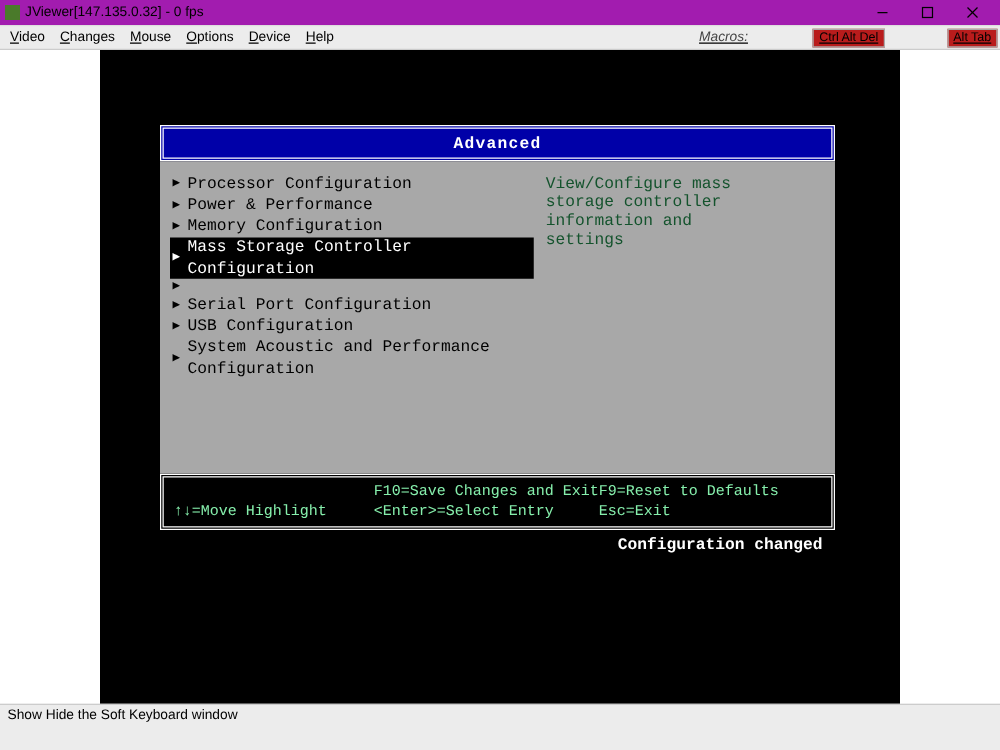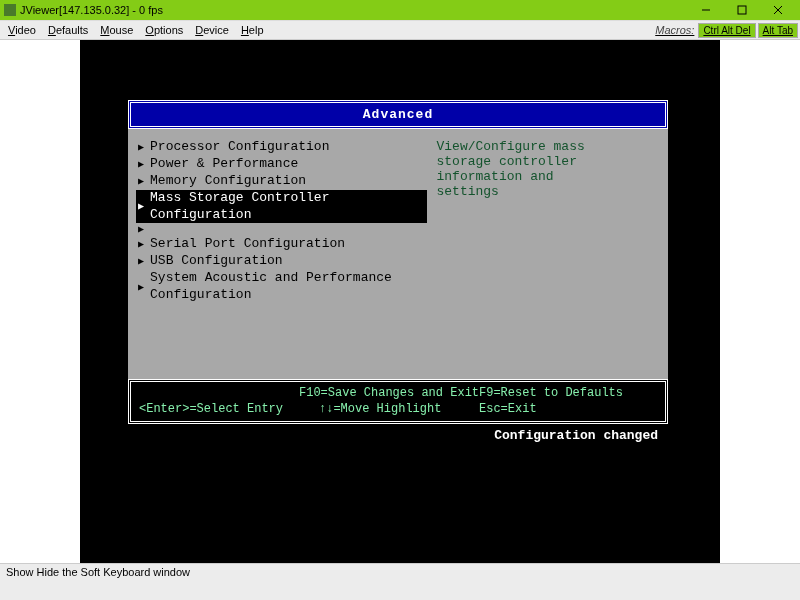--- a/index.html
+++ b/index.html
@@ -1,32 +1,32 @@
 <!DOCTYPE html>
 <html><head>
   <meta charset="utf-8">
   <style>
     * { margin: 0; padding: 0; box-sizing: border-box; }
     html, body { width: 800px; height: 600px; overflow: hidden; font-family: "Segoe UI", Tahoma, sans-serif; font-size: 11px; background: #fff; }
     
     
-    .titlebar { height: 20px; display: flex; align-items: center; padding: 0 4px; background: #84cc16; }
+    .titlebar { height: 20px; display: flex; align-items: center; padding: 0 4px; background: #a21caf; }
     .titlebar-icon { width: 12px; height: 12px; background: #4a7a2a; margin-right: 4px; }
     .titlebar-text { flex: 1; color: #000; font-size: 11px; }
     .win-controls { display: flex; gap: 0; }
     .win-btn { width: 36px; height: 20px; display: flex; align-items: center; justify-content: center; font-size: 13px; line-height: 1; cursor: default; }
     .win-btn svg { width: 10px; height: 10px; }
     
     
     .menubar { height: 20px; background: #ececec; display: flex; align-items: center; padding: 0 2px; border-top: 1px solid #ddd; border-bottom: 1px solid #ccc; justify-content: center; }
     .menu-item { padding: 2px 6px; cursor: default; text-decoration: underline; text-decoration-color: transparent; }
     .menu-item::first-letter { text-decoration: underline; }
     .menubar-right { margin-left: auto; display: flex; align-items: center; gap: 2px; text-decoration: underline; }
     .macros-label { font-style: italic; color: #444; margin-right: 2px; }
-    .macro-btn { background: #84cc16; border: 1px solid #aaa; padding: 1px 4px; font-size: 10px; cursor: default; }
+    .macro-btn { background: #b91c1c; border: 1px solid #aaa; padding: 1px 4px; font-size: 10px; cursor: default; margin-left: 48px; }
     
     
     .viewport { width: 800px; height: 393px; background: #fff; display: flex; justify-content: center; align-items: flex-start; }
     .screen { width: 640px; height: 530px; background: #000; position: relative; }
     
     
     .bios { position: absolute; left: 48px; top: 60px; width: 540px; font-family: "Courier New", monospace; font-size: 13px; }
     .bios-header { border: 3px double #fff; background: #0000a8; color: #fff; text-align: center; padding: 4px 0; font-weight: bold; letter-spacing: 1px; }
     .bios-body { background: #a8a8a8; height: 250px; padding: 10px 8px; display: flex; color: #000; }
     .bios-menu { flex: 1.3; }
@@ -65,21 +65,21 @@
         <svg viewBox="0 0 10 10">
           <line x1="1" y1="1" x2="9" y2="9" stroke="#000" stroke-width="1"></line>
           <line x1="9" y1="1" x2="1" y2="9" stroke="#000" stroke-width="1"></line>
         </svg>
       </div>
   </div>
 </div>
 
 <div class="menubar">
   <span class="menu-item">Video</span>
-  <span class="menu-item">Defaults</span>
+  <span class="menu-item">Changes</span>
   <span class="menu-item">Mouse</span>
   <span class="menu-item">Options</span>
   <span class="menu-item">Device</span>
   <span class="menu-item">Help</span>
   <div class="menubar-right">
     <span class="macros-label">Macros:</span>
     <span class="macro-btn">Ctrl Alt Del</span>
     <span class="macro-btn">Alt Tab</span>
   </div>
 </div>
@@ -127,22 +127,22 @@
 information and
 settings</div>
       </div>
       <div class="bios-footer">
         <div class="bios-footer-row">
           <span class="bf-col bf-col1"></span>
           <span class="bf-col bf-col2">F10=Save Changes and Exit</span>
           <span class="bf-col">F9=Reset to Defaults</span>
         </div>
         <div class="bios-footer-row">
+          <span class="bf-col bf-col1">↑↓=Move Highlight</span>
           <span class="bf-col bf-col2">&lt;Enter&gt;=Select Entry</span>
-          <span class="bf-col bf-col1">↑↓=Move Highlight</span>
           <span class="bf-col">Esc=Exit</span>
         </div>
       </div>
       <div class="bios-status">Configuration changed</div>
     </div>
   </div>
 </div>
 
 <div class="statusbar">
   <span>Show Hide the Soft Keyboard window</span>

